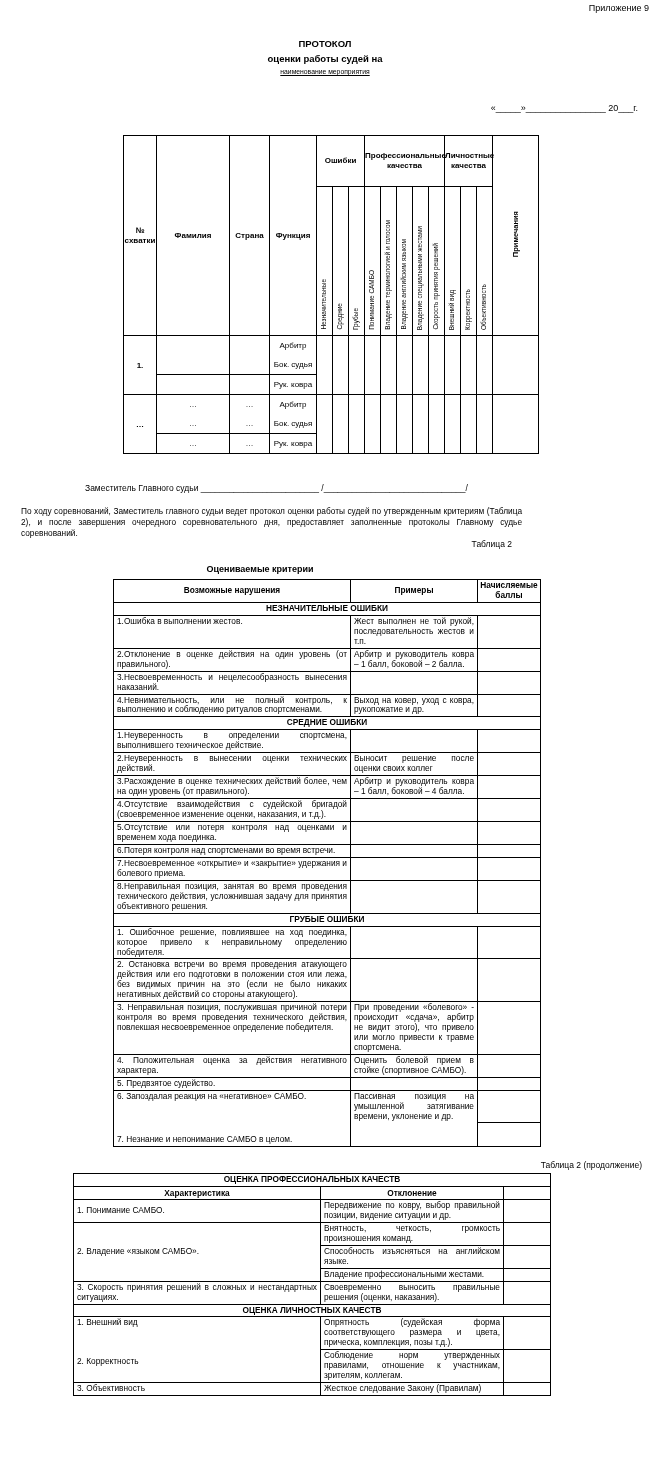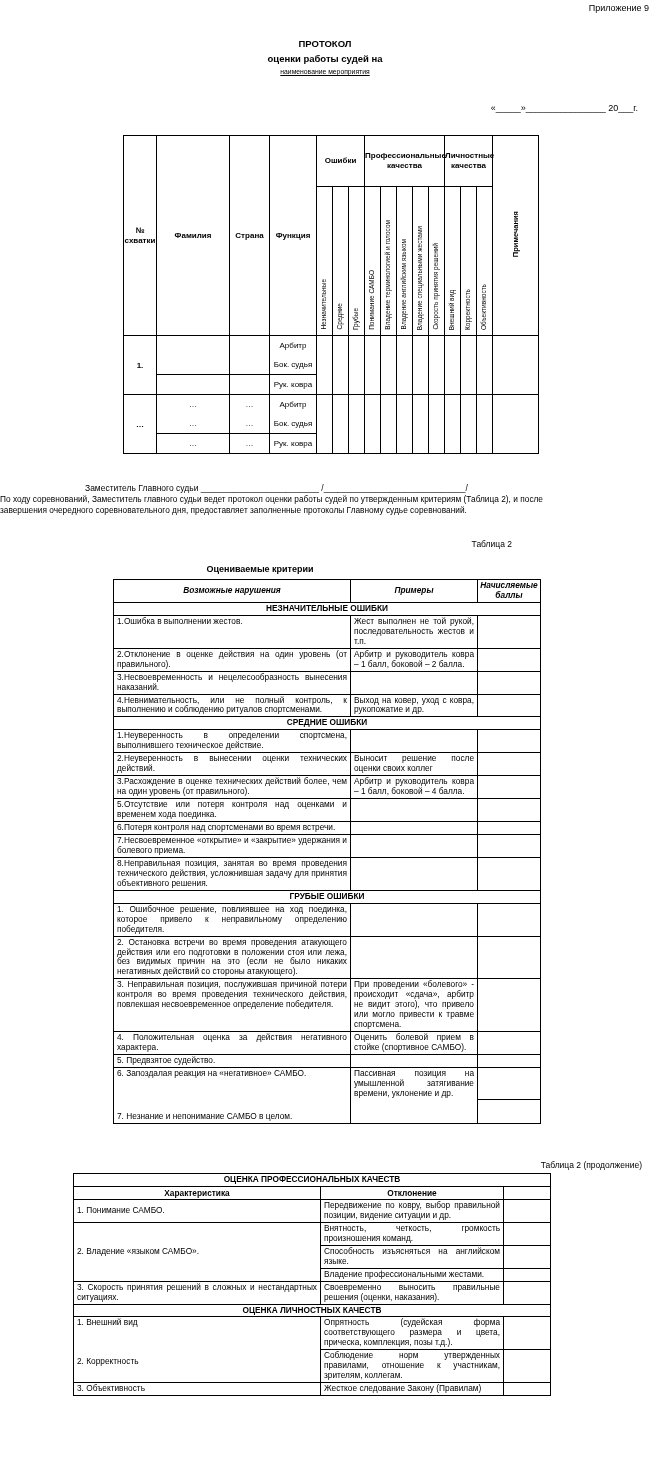--- a/index.html
+++ b/index.html
@@ -20,30 +20,30 @@
   #t1 .h2 th{height:145px;}
   #t1 th.vert{vertical-align:bottom;font-weight:normal;font-size:6.5px;padding-bottom:3px;}
   #t1 th.vert span,#t1 th.vert-mid span{writing-mode:vertical-rl;transform:rotate(180deg);display:inline-block;}
   #t1 th.vert-mid{vertical-align:middle;font-weight:bold;font-size:7.5px;}
   #t1 td{height:19px;text-align:center;vertical-align:middle;font-size:8px;}
   #t1 td.c-no{font-weight:bold;}
   .nb{border-bottom:none!important;}
   .nt{border-top:none!important;}
 
   .sig{position:absolute;top:483px;left:85px;font-size:8.5px;}
-  .para{position:absolute;top:494px;left:0;width:543px;padding:0 0;box-sizing:border-box;
+  .para{position:absolute;top:506px;left:0;width:543px;padding:0 21px;box-sizing:border-box;
         font-size:8.3px;line-height:1.32;text-align:justify;}
 
   .tbl-label{text-align:right;padding-right:8px;font-size:8.5px;}
 
   
   .sec2{position:absolute;top:539px;left:0;width:520px;}
   .t2-caption{text-align:center;font-weight:bold;font-size:9px;margin-top:15px;margin-bottom:5px;}
   #t2{margin-left:113px;width:427px;font-size:8.3px;}
-  #t2 th{font-weight:bold;vertical-align:middle;padding:1px 2px;line-height:1.2;font-style:italic;}
+  #t2 th{font-weight:bold;vertical-align:middle;padding:1px 2px;line-height:1.2;}
   #t2 td{padding:1px 3px;vertical-align:top;text-align:justify;line-height:1.2;}
   #t2 td.sect,#t3 td.sect{text-align:center;font-weight:bold;padding:1px;}
   #t2 td.gap{padding-top:12px;}
 
   
   .sec3{position:absolute;top:1160px;left:0;width:650px;}
   #t3{margin-left:73px;width:477px;font-size:8.3px;margin-top:3px;}
   #t3 th{font-weight:bold;text-align:center;vertical-align:middle;padding:1px 2px;}
   #t3 td{padding:1px 3px;vertical-align:top;text-align:justify;line-height:1.2;}
   #t3 td.charcell{vertical-align:middle;}
@@ -222,20 +222,25 @@
           <td>2.Неуверенность в вынесении оценки технических действий.</td>
           <td>Выносит решение после оценки своих коллег</td>
           <td></td>
         </tr>
         <tr>
           <td>3.Расхождение в оценке технических действий более, чем на один уровень (от правильного).</td>
           <td>Арбитр и руководитель ковра – 1 балл, боковой – 4 балла.</td>
           <td></td>
         </tr>
         <tr>
+          <td>4.Отсутствие взаимодействия с судейской бригадой (своевременное изменение оценки, наказания, и т.д.).</td>
+          <td></td>
+          <td></td>
+        </tr>
+        <tr>
           <td>5.Отсутствие или потеря контроля над оценками и временем хода поединка.</td>
           <td></td>
           <td></td>
         </tr>
         <tr>
           <td>6.Потеря контроля над спортсменами во время встречи.</td>
           <td></td>
           <td></td>
         </tr>
         <tr>

